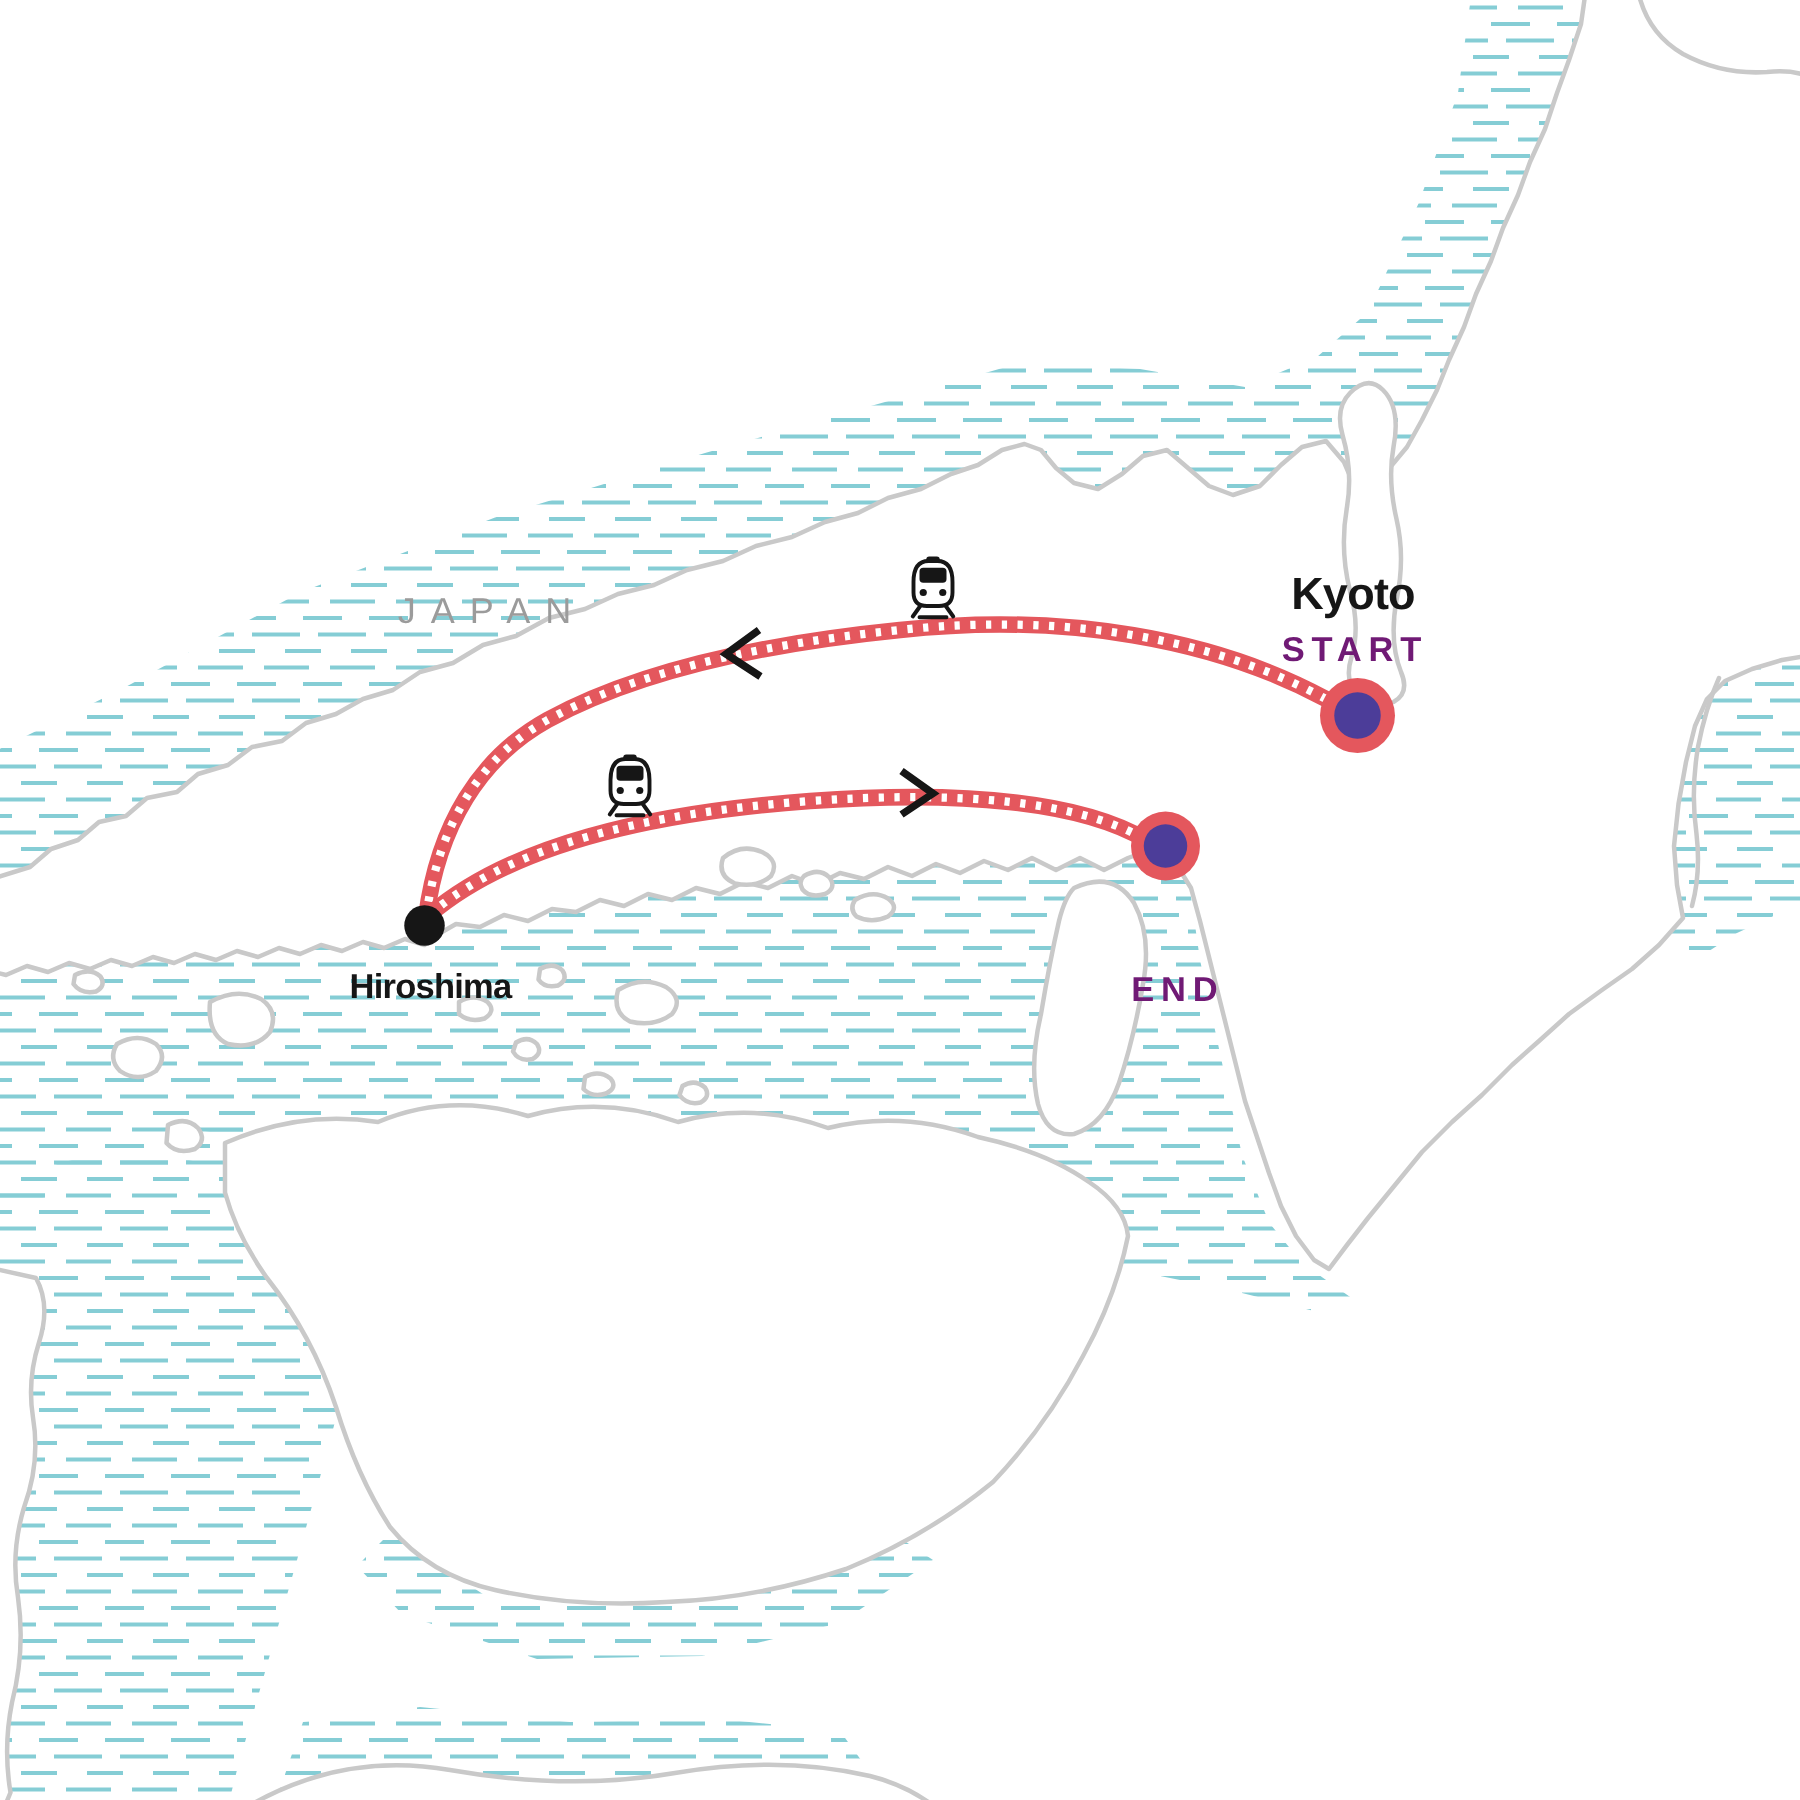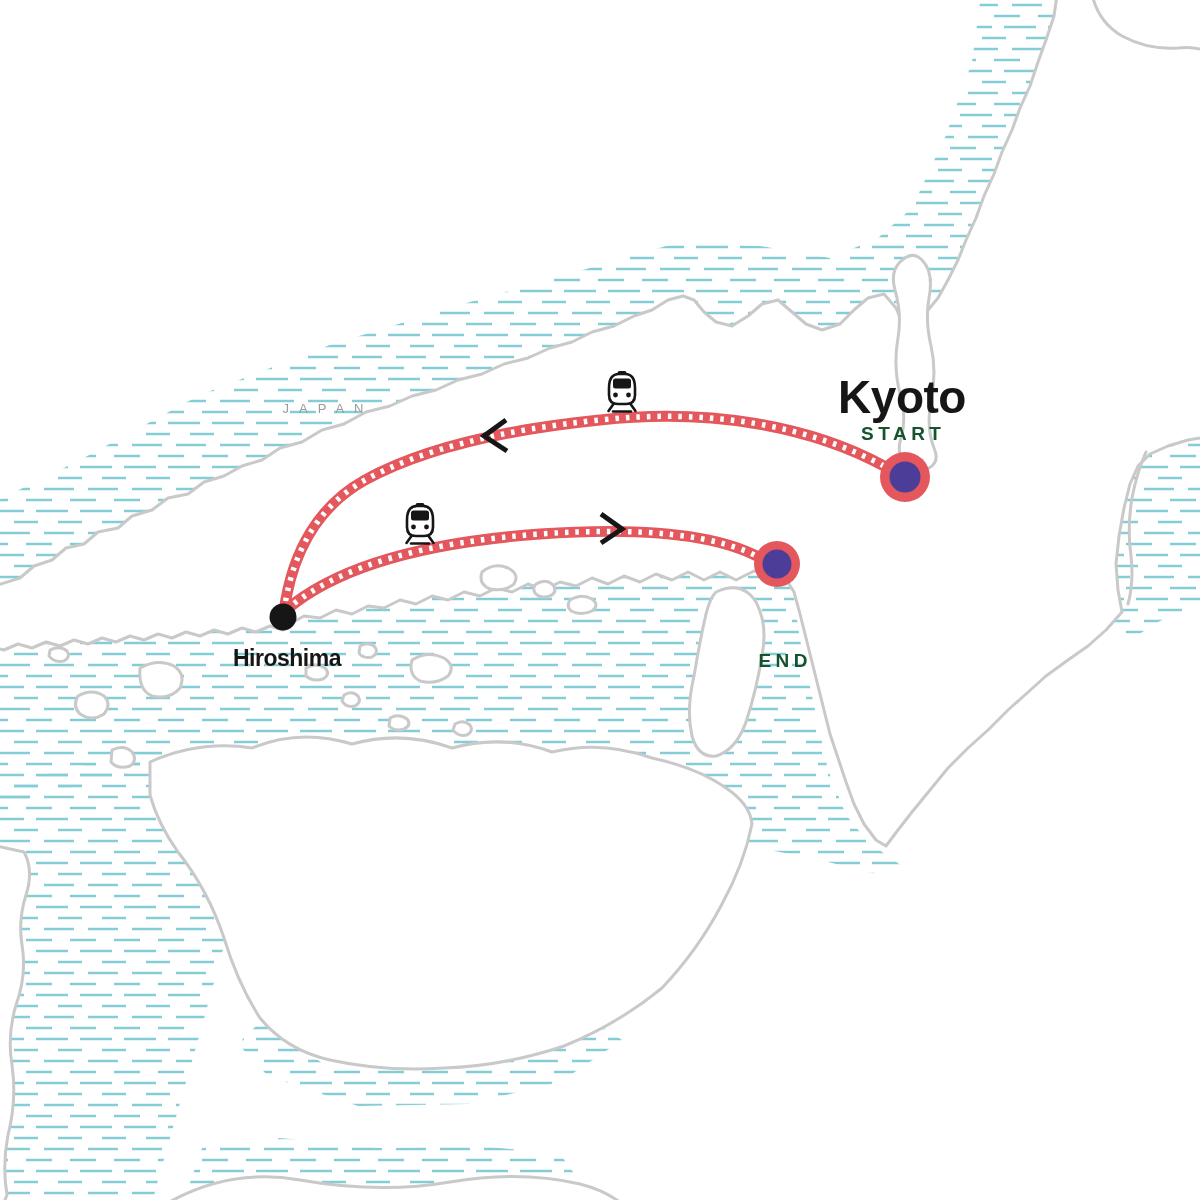--- a/index.html
+++ b/index.html
@@ -3,24 +3,24 @@
 <meta charset="utf-8">
 <title>Map</title>
 <style>
   html,body{margin:0;padding:0;background:#fff;}
   .stage{
     position:relative;width:1200px;height:1200px;background:#ffffff;
     overflow:hidden;font-family:"Liberation Sans",sans-serif;
   }
   .stage svg{position:absolute;left:0;top:0;}
   .label{position:absolute;transform:translate(-50%,-50%);white-space:nowrap;line-height:1;}
-  .city{font-weight:700;font-size:46px;color:#161616;letter-spacing:-0.5px;}
+  .city{font-weight:700;font-size:30px;color:#161616;letter-spacing:-0.5px;}
   .city.small{font-size:23px;}
-  .tag{font-weight:700;font-size:19px;letter-spacing:4.5px;color:#14532d;padding-left:4.5px;}
-  .region{font-weight:400;font-size:13px;letter-spacing:10px;color:#9B9B9B;padding-left:10px;}
+  .tag{font-weight:700;font-size:23px;letter-spacing:4.5px;color:#701a75;padding-left:4.5px;}
+  .region{font-weight:400;font-size:24px;letter-spacing:10px;color:#9B9B9B;padding-left:10px;}
 </style>
 </head>
 <body>
 
 <div class="stage">
 
   <svg width="1200" height="1200" viewBox="0 0 1200 1200">
     <defs>
       <pattern id="waterHatch" width="88" height="44" patternUnits="userSpaceOnUse">
         <g stroke="#85CDD5" stroke-width="2.6">

